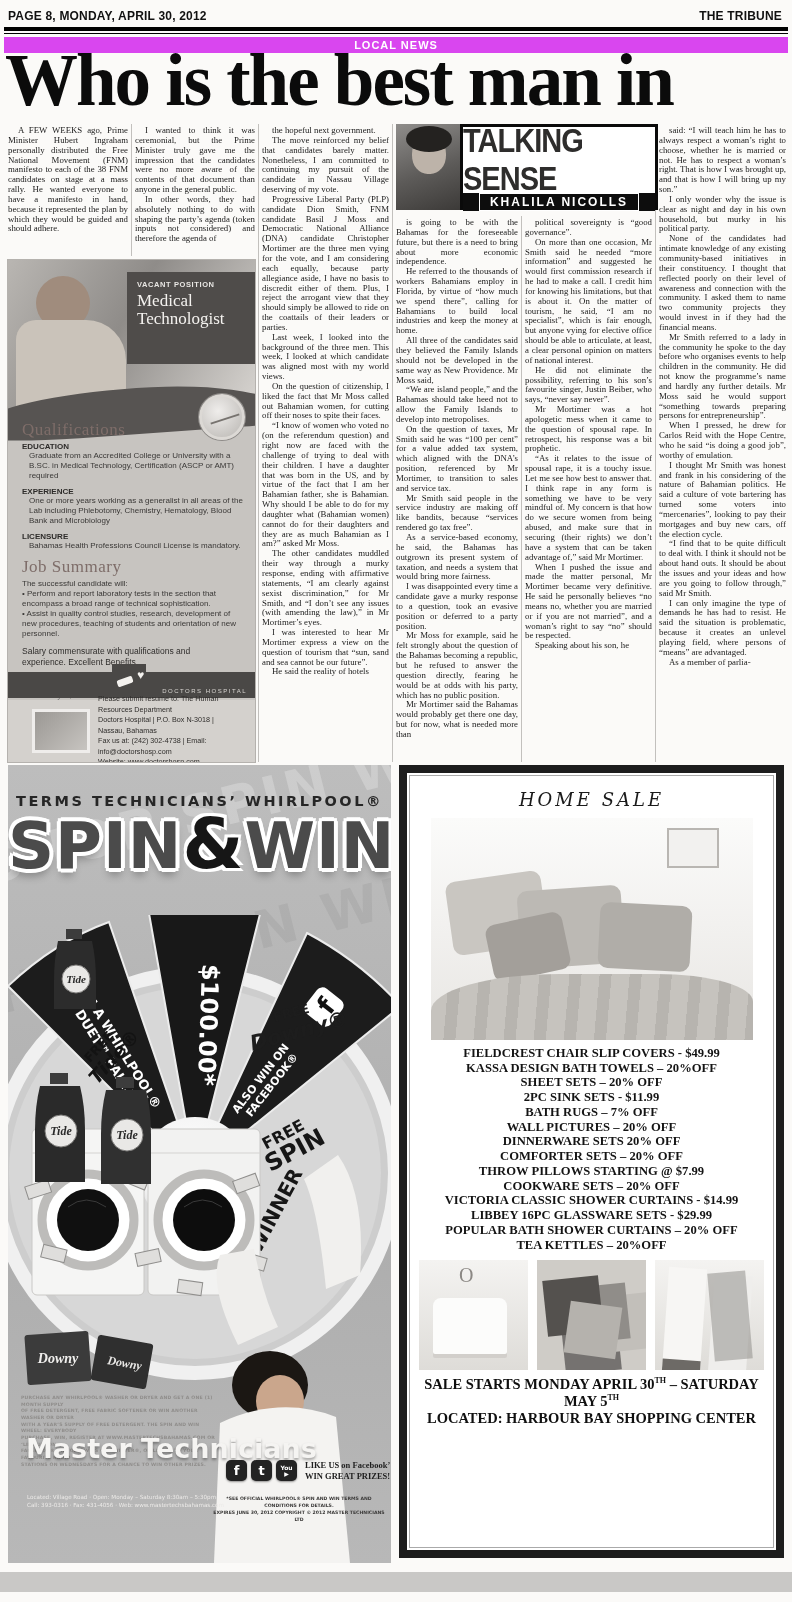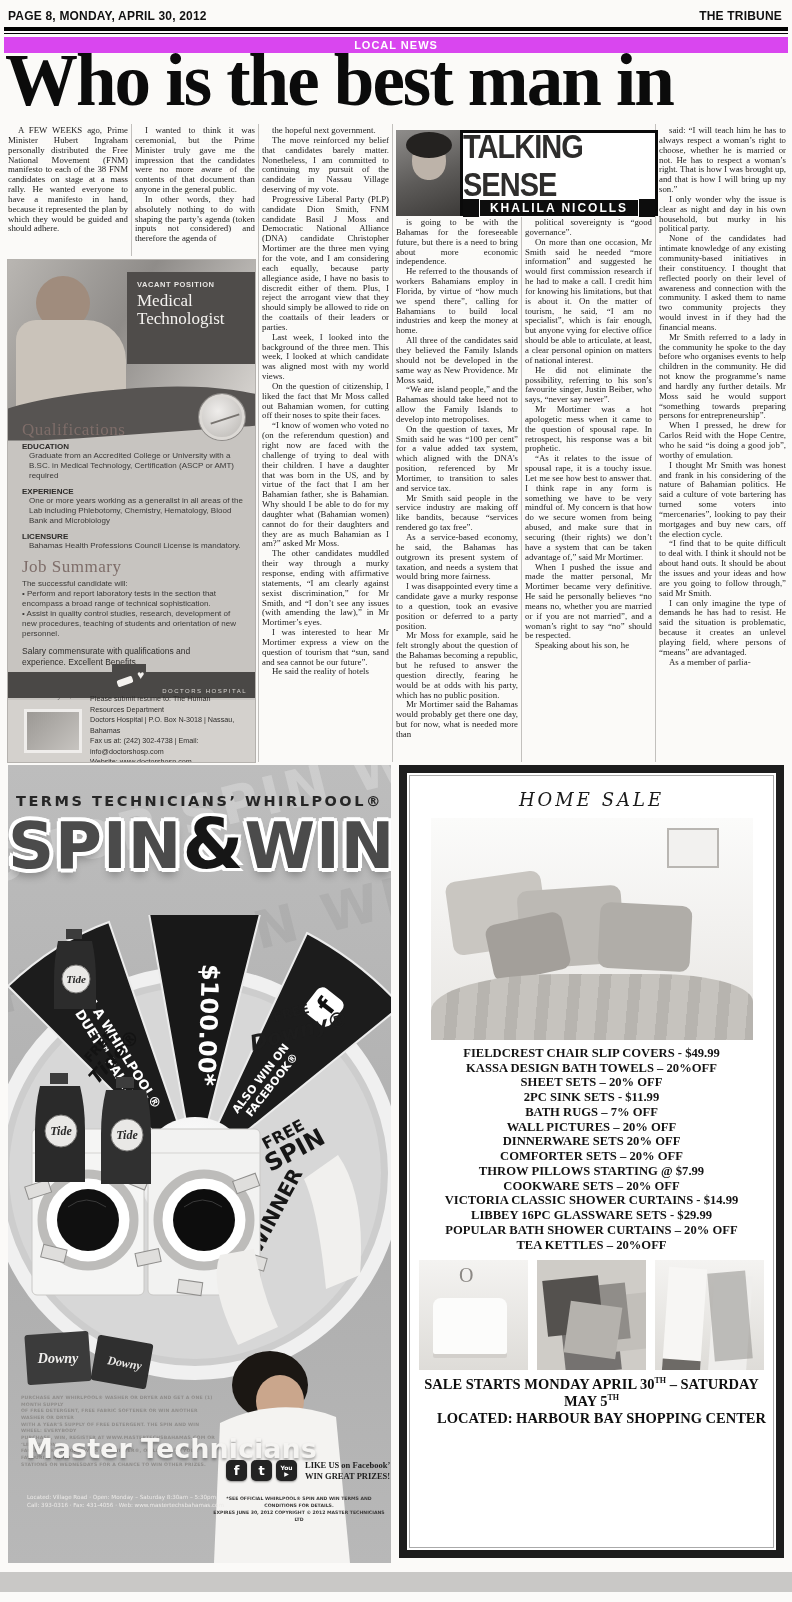--- a/index.html
+++ b/index.html
@@ -20,21 +20,21 @@
   .headline { position:absolute; top:46px; left:5px; right:0; height:72px; overflow:hidden;
     font-family:"Liberation Serif", serif; font-weight:bold; font-size:73px; line-height:.95; letter-spacing:-2px;
     white-space:nowrap; color:#0b0b0b; }
   
   .article { position:absolute; top:124px; left:8px; width:778px; height:638px; }
   .col { position:absolute; overflow:hidden; font-size:8.8px; line-height:1.12; text-align:justify; color:#1a1a1a; }
   .col p { margin:0; text-indent:10px; }
   .col p:first-child { text-indent:10px;font-family:Liberation Serif, serif; }
   .vrule { position:absolute; width:1px; background:#c2c0bd; }
   
-  .talking { position:absolute; left:388px; top:6px; width:262px; height:86px; display:flex; }
+  .talking { position:absolute; left:388px; top:0px; width:262px; height:86px; display:flex; }
   .ts-photo { width:64px; height:86px; background:linear-gradient(160deg,#8f8d8b,#5d5b59 55%,#3c3a38);
     position:relative; flex:none; }
   .ts-photo:before { content:""; position:absolute; left:16px; top:10px; width:34px; height:40px; border-radius:50% 50% 46% 46%;
     background:#bdb3a9; }
   .ts-photo:after { content:""; position:absolute; left:10px; top:2px; width:46px; height:26px; border-radius:50%;
     background:#242220; }
   .ts-box { flex:1; border:3px solid #0a0a0a; background:#fff; display:flex; flex-direction:column; }
   .ts-title { flex:1; display:flex; align-items:center; justify-content:center;
     font-family:"Liberation Sans", sans-serif; font-weight:bold; font-size:29px; letter-spacing:-1px; color:#2e2d2c;
     transform:scaleY(1.15); }
@@ -61,21 +61,21 @@
   .med-sec-h { font-size:8px; font-weight:bold; color:#2d2b29; }
   .med-sec-t { font-size:8px; color:#3a3836; line-height:1.25; padding-left:7px; }
   .med-li { font-size:8px; color:#3a3836; line-height:1.25; }
   .med-salary { font-size:8.5px; color:#2f2d2b; margin-top:7px; line-height:1.3; width:170px; }
   .med-fine { font-size:6.3px; font-style:italic; color:#5a5856; margin-top:8px; line-height:1.3; width:120px; }
   .med-band { position:absolute; left:0; right:0; bottom:64px; height:26px; background:#4a4846; }
   .med-band .hand-icon { position:absolute; left:104px; top:-8px; width:34px; height:34px; background:#4a4846; }
   .hand-icon i { position:absolute; left:5px; top:14px; width:16px; height:7px; background:#f4f2ef; transform:rotate(-20deg); border-radius:2px; }
   .hand-icon em { position:absolute; right:2px; top:4px; color:#f4f2ef; font-style:normal; font-size:12px; }
   .med-hospname { position:absolute; right:8px; bottom:68px; color:#d9d6d2; font-size:6px; letter-spacing:1.5px; }
-  .med-footer { position:absolute; left:0; right:0; bottom:0; height:62px; background:#d4d1cd; display:flex; align-items:center; padding:6px 16px; }
+  .med-footer { position:absolute; left:0; right:0; bottom:0; height:62px; background:#d4d1cd; display:flex; align-items:center; padding:6px 24px; }
   .med-footer .bphoto { width:58px; height:44px; background:linear-gradient(135deg,#9b9894,#c7c4c0); border:3px solid #efedeb; flex:none; margin-right:8px; }
   .med-footer .lines { font-size:7.2px; color:#2f2d2b; line-height:1.45; }
   
   .spin-ad { position:absolute; left:8px; top:765px; width:383px; height:798px; overflow:hidden;
     background:linear-gradient(180deg,#bdbdbd,#aeaeae 60%,#b8b8b8); font-family:"DejaVu Sans", sans-serif; }
   .wm { position:absolute; font-weight:bold; font-size:52px; letter-spacing:4px; color:rgba(235,235,235,.35);
     transform:rotate(-14deg); white-space:nowrap; }
   .wm.w2 { color:rgba(90,90,90,.10); }
   .spin-kicker { position:absolute; top:28px; left:0; right:0; text-align:center; font-weight:bold; font-size:14.5px;
     letter-spacing:2.5px; color:#262626; }
@@ -121,21 +121,21 @@
   .bb-ph.ph1:before { content:""; position:absolute; left:14px; top:38px; width:74px; height:56px; border-radius:8px 8px 2px 2px; background:#fcfcfb; box-shadow:0 4px 0 #d2cfcb; }
   .bb-ph.ph1:after { content:"O"; position:absolute; left:40px; top:4px; font-size:20px; color:#8b8884; font-family:"Liberation Serif", serif; }
   .bb-ph.ph2 { background:#cfccc7; }
   .bb-ph.ph2:before { content:""; position:absolute; left:8px; top:18px; width:56px; height:56px; background:#54514e; transform:rotate(-6deg); box-shadow:26px 10px 0 #908d89, 48px 22px 0 #c2bfba, 14px 40px 0 #757270; }
   .bb-ph.ph2:after { content:""; position:absolute; left:30px; top:44px; width:52px; height:52px; background:#b5b2ad; transform:rotate(8deg); }
   .bb-ph.ph3:before { content:""; position:absolute; left:10px; top:8px; width:38px; height:92px; background:#f7f6f4;
     border-bottom:26px solid #6d6a66; transform:rotate(4deg); box-shadow:46px 4px 0 #efeeec; }
   .bb-ph.ph3:after { content:""; position:absolute; left:56px; top:12px; width:38px; height:88px; background:#8a8783; opacity:.5; transform:rotate(-5deg); }
   .bb-sale { font-family:"Liberation Serif", serif; font-weight:bold; font-size:14.5px; color:#101010; margin-top:4px; }
   .bb-sale sup { font-size:8px; }
-  .bb-loc { font-family:"Liberation Serif", serif; font-weight:bold; font-size:14.5px; color:#101010;text-align:right; }
+  .bb-loc { font-family:"Liberation Serif", serif; font-weight:bold; font-size:14.5px; color:#101010; }
   .bottom-strip { position:absolute; left:0; right:0; top:1572px; height:20px; background:#c9c8c6; }
 </style>
 </head>
 <body>
 
 <div class="masthead">
   <span>PAGE 8, MONDAY, APRIL 30, 2012</span>
   <span>THE TRIBUNE</span>
 </div>
 <div class="rules"></div>

